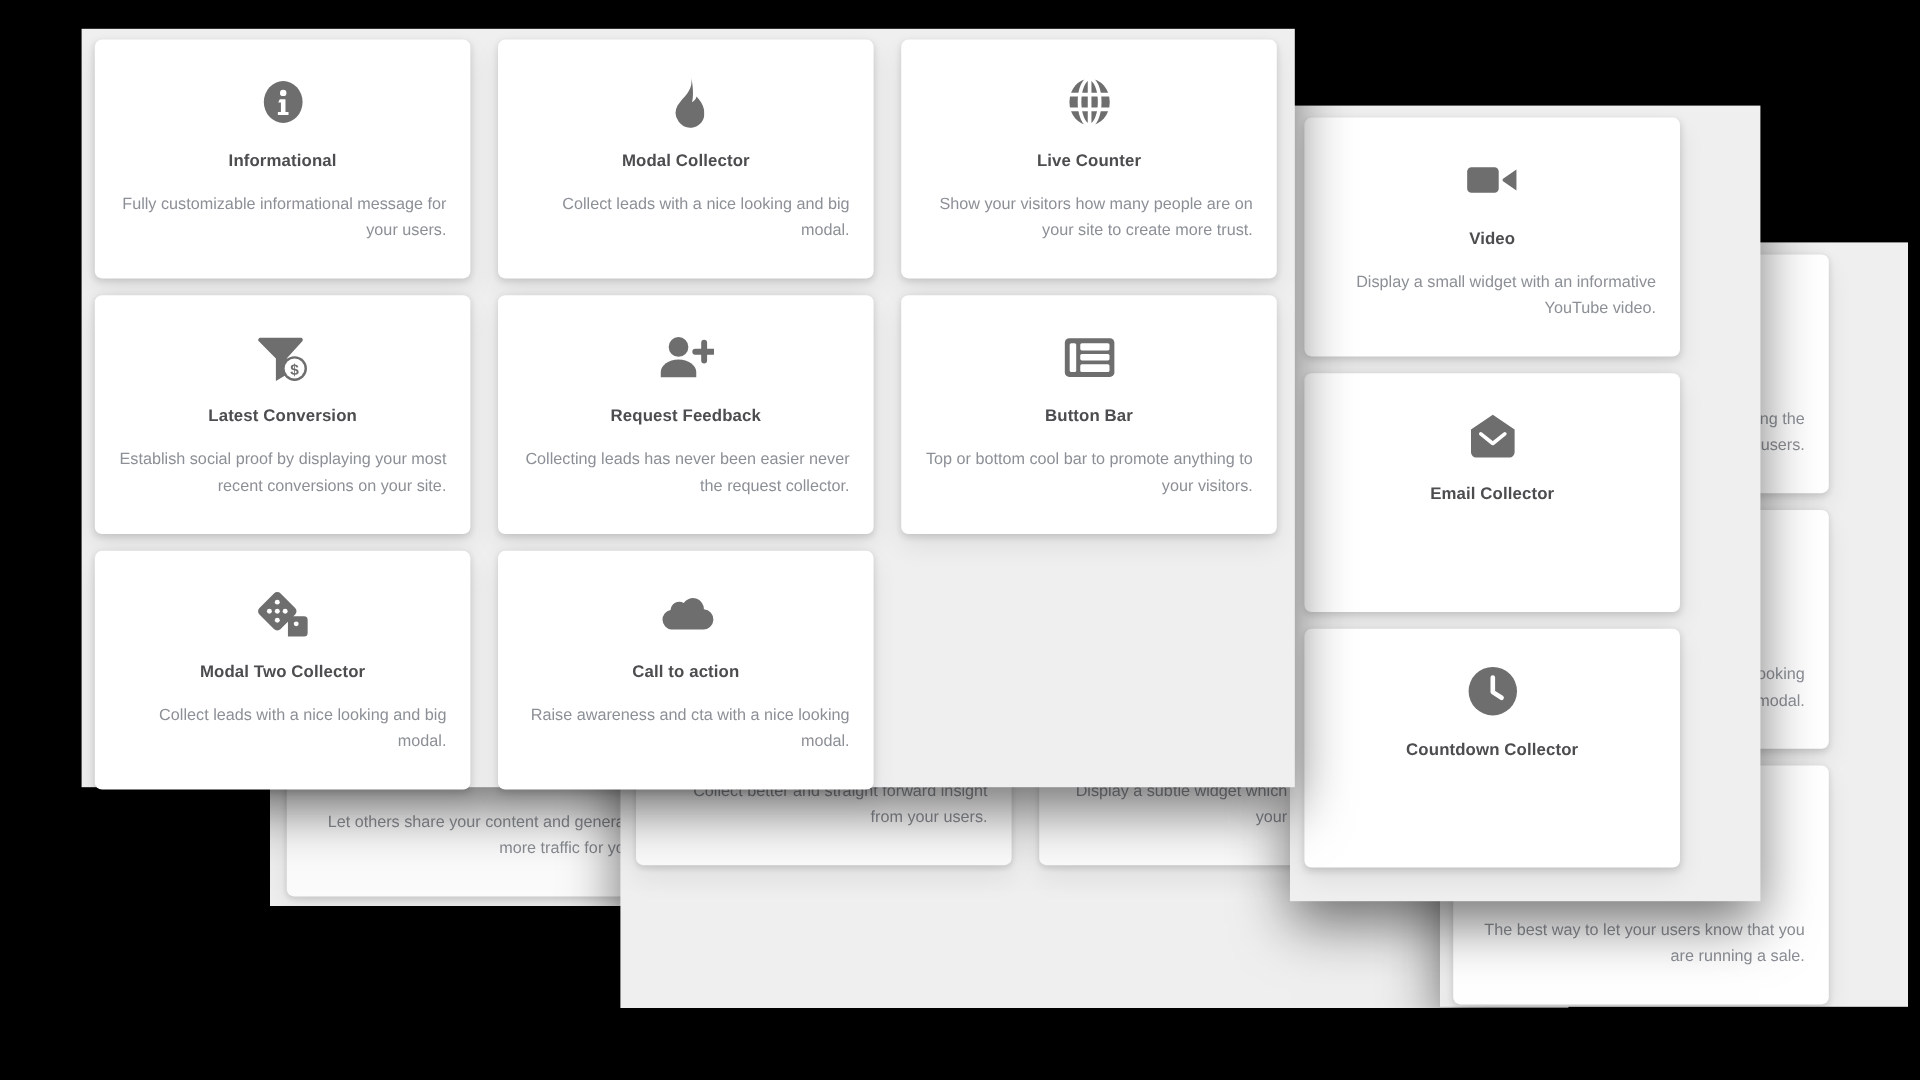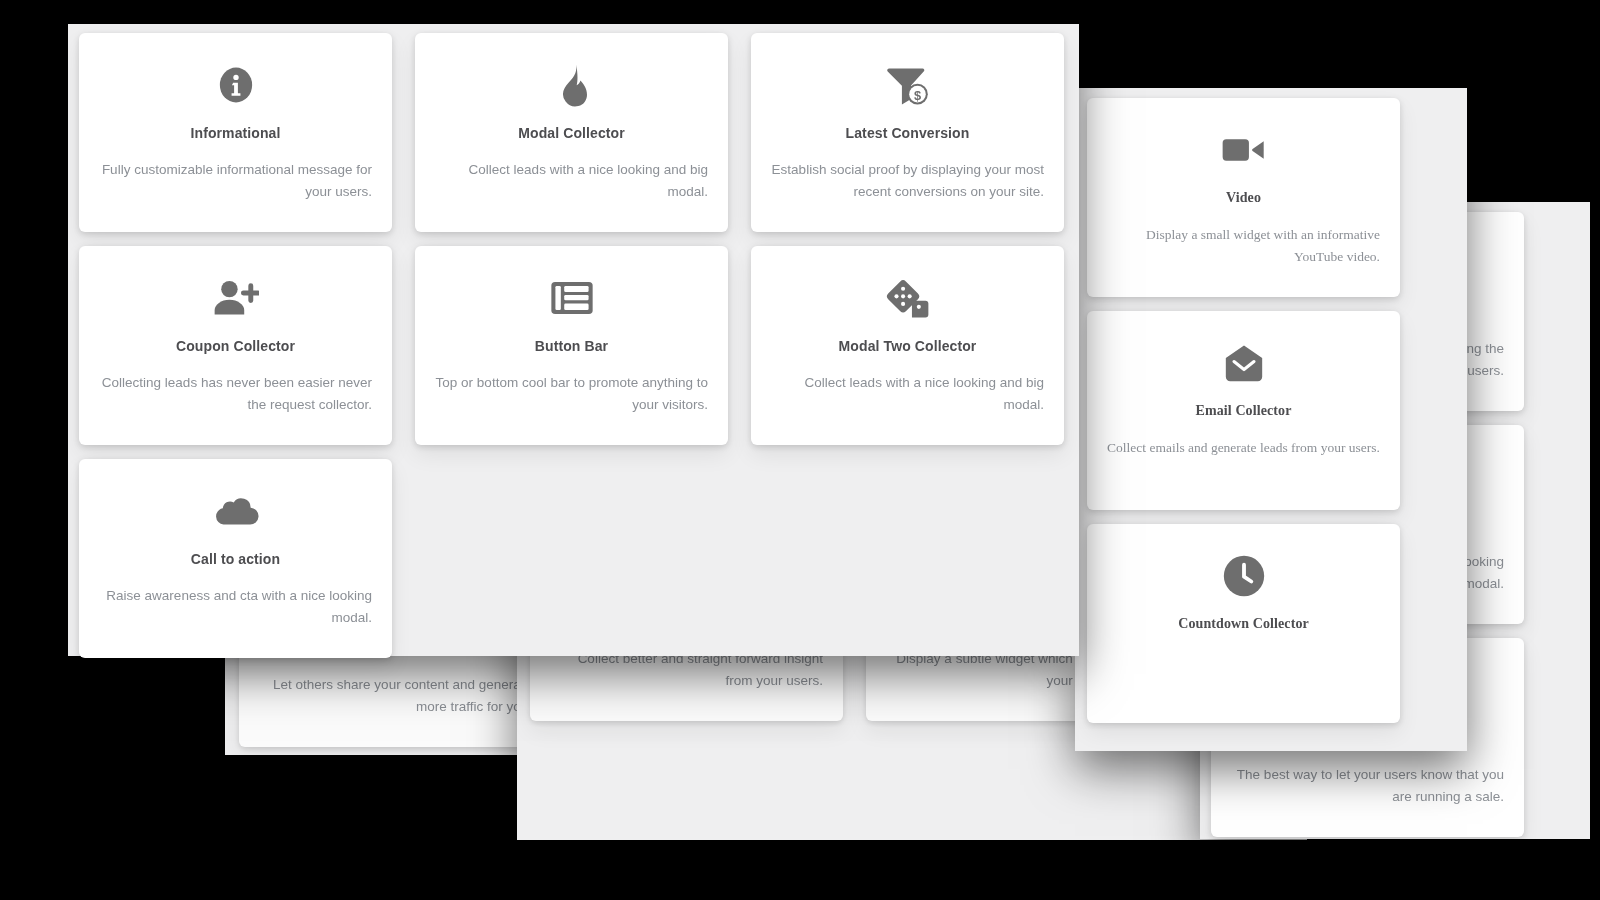--- a/index.html
+++ b/index.html
@@ -77,21 +77,20 @@
     grid-template-columns: repeat(3, 313px);
     grid-auto-rows: 199px;
     gap: 14px 23px;
   }
 
   
   #panel-video {
     left: 1075px; top: 88px;
     width: 392px; height: 663px;
     z-index: 40;
-    font-family: Liberation Serif, serif;
   }
   #panel-video .grid {
     left: 12px; top: 10px;
     width: 368px;
     grid-template-columns: 313px;
     grid-auto-rows: 199px;
     gap: 14px;
   }
 
   
@@ -252,21 +251,20 @@
       </div>
 
       <div class="card">
         <div class="icon">
           <svg width="44" height="40" viewBox="0 0 24 22" fill="currentColor">
               <path d="M12 1.4L2 8.2v10.4A2.4 2.4 0 004.4 21h15.2a2.4 2.4 0 002.4-2.4V8.2z"></path>
               <path d="M6.5 10.2L12 14.6l5.5-4.4" stroke="#fff" stroke-width="1.7" fill="none" stroke-linecap="round" stroke-linejoin="round"></path>
             </svg>
         </div>
         <div class="c-title">Email Collector</div>
-        <div class="c-desc">Collect emails and generate leads from your users.</div>
       </div>
 
       <div class="card">
         <div class="icon">
           <svg width="44" height="44" viewBox="0 0 24 24" fill="currentColor">
               <circle cx="12" cy="12" r="11"></circle>
               <path d="M12 5.8v6.6l4 2.6" stroke="#fff" stroke-width="2.1" fill="none" stroke-linecap="round" stroke-linejoin="round"></path>
             </svg>
         </div>
         <div class="c-title">Countdown Collector</div>
@@ -293,20 +291,34 @@
       <div class="card">
         <div class="icon">
           <svg width="30" height="44" viewBox="0 0 18 26" fill="currentColor">
               <path d="M11.4.6c.6 3.6-.4 5.9-1.9 8-1.6 2.2-3.6 3.9-4.9 6.2a7.4 7.4 0 008.2 10.8c3.2-.7 5.2-3.6 5.2-6.8 0-4-2.4-6.7-3.9-8.5-.4 1.4-1.3 2.4-2.3 2.8.8-3 .6-8.1-.4-12.5z"></path>
             </svg>
         </div>
         <div class="c-title">Modal Collector</div>
         <div class="c-desc">Collect leads with a nice looking and big modal.</div>
       </div>
 
+      <div class="card">
+        <div class="icon">
+          <svg width="40" height="42" viewBox="0 0 24 26" fill="currentColor">
+              <ellipse cx="12" cy="13" rx="10.4" ry="12"></ellipse>
+              <g stroke="#fff" stroke-width="1.9" fill="none">
+                <path d="M1.6 9.2h20.8M1.6 16.8h20.8"></path>
+                <path d="M12 1v24"></path>
+                <ellipse cx="12" cy="13" rx="5.2" ry="12"></ellipse>
+              </g>
+            </svg>
+        </div>
+        <div class="c-title">Live Counter</div>
+        <div class="c-desc">Show your visitors how many people are on your site to create more trust.</div>
+      </div>
 
       <div class="card">
         <div class="icon">
           <svg width="44" height="42" viewBox="0 0 26 24" fill="currentColor">
               <path d="M1.2 2.2h20.4c.9 0 1.4 1 .8 1.7l-7.6 8.4v8l-5.4 3.2v-11L1 4c-.7-.8-.1-1.8 1-1.8z"></path>
               <circle cx="18.6" cy="17.4" r="6.1"></circle>
               <circle cx="18.6" cy="17.4" r="4.9" fill="#fff"></circle>
               <text x="18.6" y="20.6" font-size="7.6" font-family="Liberation Sans, sans-serif" font-weight="700" text-anchor="middle" fill="#6e6e6e">$</text>
             </svg>
         </div>
@@ -316,21 +328,21 @@
 
 
       <div class="card">
         <div class="icon">
           <svg width="46" height="40" viewBox="0 0 28 24" fill="currentColor">
               <circle cx="10" cy="6.6" r="5"></circle>
               <path d="M10 13c-5 0-9 3-9 6.3V22h18v-2.7C19 16 15 13 10 13z"></path>
               <path d="M23 4.5v9M18.5 9h9" stroke="currentColor" stroke-width="3" stroke-linecap="round"></path>
             </svg>
         </div>
-        <div class="c-title">Coupon Collector</div>
+        <div class="c-title">Request Feedback</div>
         <div class="c-desc">Collecting leads has never been easier never the request collector.</div>
       </div>
 
       <div class="card">
         <div class="icon">
           <svg width="44" height="36" viewBox="0 0 26 21" fill="currentColor">
               <rect x="0.8" y="1" width="24.4" height="19" rx="2.2"></rect>
               <rect x="3.2" y="3.4" width="3.2" height="14.2" rx="0.8" fill="#fff"></rect>
               <rect x="8.4" y="3.4" width="14.4" height="3.6" rx="0.8" fill="#fff"></rect>
               <rect x="8.4" y="8.7" width="14.4" height="3.2" rx="0.8" fill="#fff"></rect>

